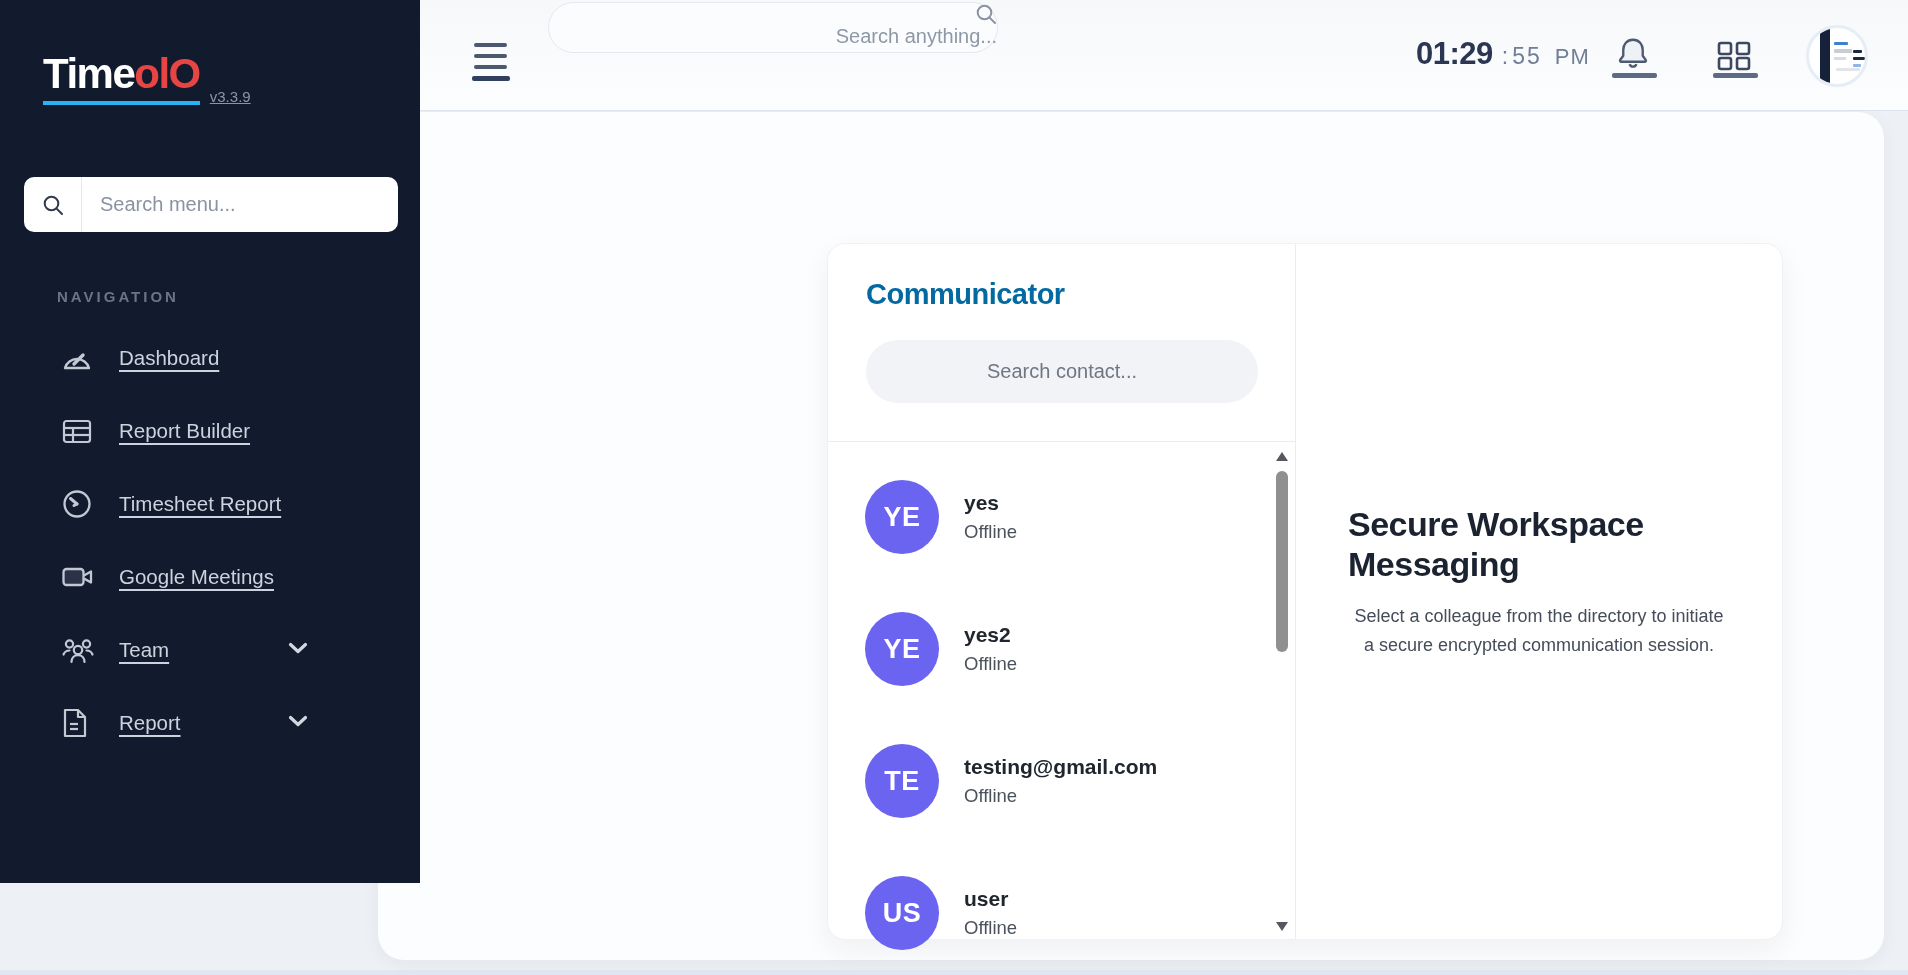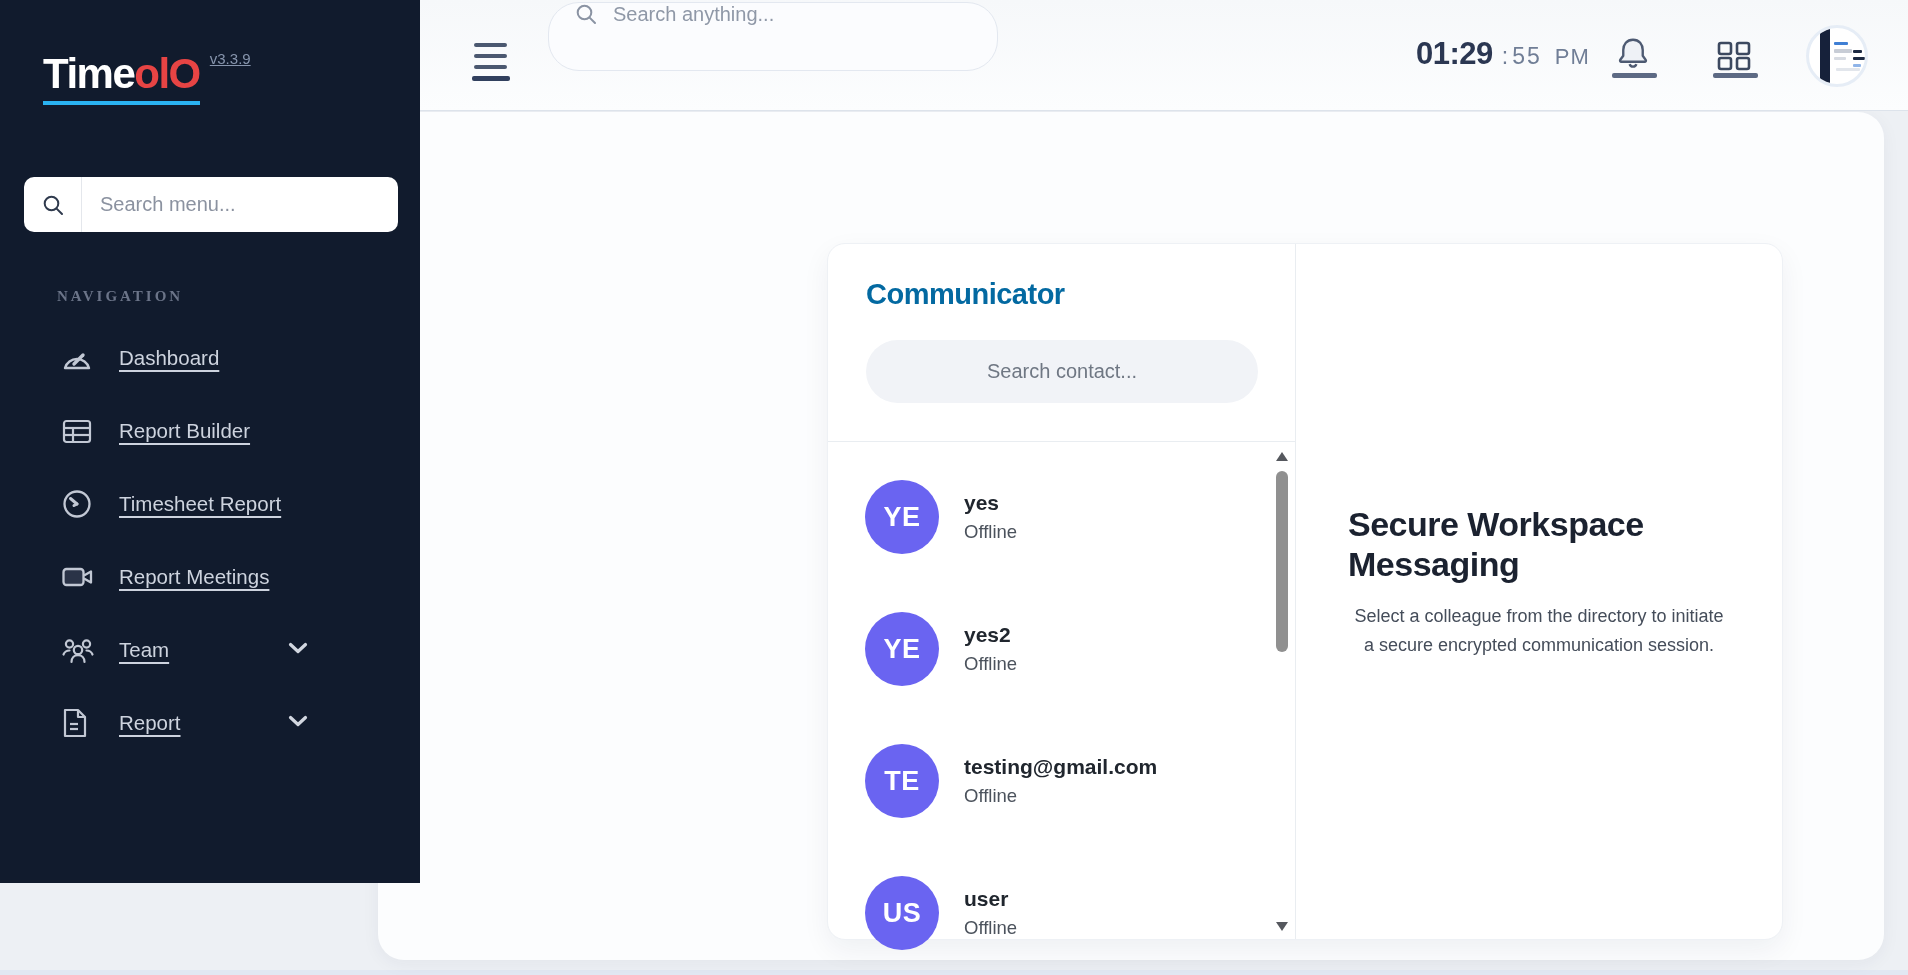--- a/index.html
+++ b/index.html
@@ -17,23 +17,23 @@
     border-bottom:1px solid #dde3eb; z-index:5;
   }
   .hamburger{ position:absolute; left:52px; top:43px; width:38px; height:36px; cursor:pointer; }
   .hamburger i{ position:absolute; left:2px; width:33px; height:4px; border-radius:2px; background:#4b5870; display:block; }
   .hamburger i:nth-child(1){ top:0; }
   .hamburger i:nth-child(2){ top:11px; }
   .hamburger i:nth-child(3){ top:22px; }
   .hamburger i:nth-child(4){ top:33px; left:0; width:38px; height:5px; background:#31405e; }
 
   .top-search{
-    position:absolute; left:128px; top:2px; width:450px; height:69px;
+    position:absolute; left:128px; top:2px; width:450px; height:51px;
     background:#fbfcfe; border:1.5px solid #e3e8f0; border-radius:31px;
-    display:flex; align-items:flex-start; padding-left:26px;
+    display:flex; align-items:flex-end; padding-left:26px;flex-direction:column;
   }
   .top-search .ph{ font-size:20px; color:#8f98a7; margin-left:16px; }
 
   .clock{ position:absolute; left:996px; top:36px; display:flex; align-items:baseline; }
   .clock .hm{ font-size:31px; font-weight:800; color:#2b3752; letter-spacing:-0.5px; }
   .clock .sep{ font-size:23px; color:#707e96; margin-left:9px; }
   .clock .ss{ font-size:23px; color:#707e96; margin-left:4px; letter-spacing:2px;}
   .clock .md{ font-size:22px; color:#707e96; margin-left:13px; letter-spacing:1px; }
 
   .icon-btn{ position:absolute; cursor:pointer; }
@@ -45,21 +45,21 @@
     overflow:hidden; cursor:pointer;
   }
   .avatar .strip{ position:absolute; left:11px; top:0; width:10px; height:100%; background:#16213a; }
   .avatar .m{ position:absolute; border-radius:1px; }
 
   
   .sidebar{
     position:absolute; left:0; top:0; width:420px; height:883px;
     background:#111b2d; z-index:10; color:#cbd1dc;
   }
-  .logo-row{ position:absolute; left:43px; top:50px; display:flex; align-items:flex-start; }
+  .logo-row{ position:absolute; left:43px; top:50px; display:flex; align-items:flex-end; }
   .logo{
     font-size:42px; font-weight:800; letter-spacing:-1.5px;
     border-bottom:4px solid #2ab3f2; padding-bottom:3px; cursor:pointer;
   }
   .logo .w{ color:#ffffff; } .logo .r{ color:#e74444; }
   .version{ font-size:15px; color:#8795ad; margin-left:10px; text-decoration:underline; cursor:pointer; }
 
   .side-search{
     position:absolute; left:24px; top:177px; width:374px; height:55px;
     background:#ffffff; border-radius:10px; display:flex; align-items:center; overflow:hidden;
@@ -70,21 +70,21 @@
   }
   .side-search input{
     border:0; outline:0; background:transparent; flex:1;
     font-size:20px; color:#333d4f; padding-left:18px;
     font-family:"Liberation Sans","DejaVu Sans",sans-serif;
   }
   .side-search input::placeholder{ color:#8b92a0; }
 
   .nav-label{
     position:absolute; left:57px; top:288px;
-    font-size:15px; font-weight:700; letter-spacing:3px; color:#6b7488;font-family:Liberation Serif, serif;
+    font-size:15px; font-weight:700; letter-spacing:3px; color:#6b7488;
   }
   .nav{ position:absolute; left:0; top:321px; width:420px; }
   .nav-item{
     position:relative; height:73px; display:flex; align-items:center;
     padding-left:61px; cursor:pointer;
   }
   .nav-item .nicon{ width:34px; height:34px; flex:none; display:flex; align-items:center; }
   .nav-item .nlabel{
     margin-left:24px; font-size:20.5px; color:#cdd3de;
     text-decoration:underline; text-underline-offset:5px; text-decoration-thickness:1.5px;
@@ -251,21 +251,21 @@
       <span class="nlabel">Timesheet Report</span>
     </div>
 
     <div class="nav-item">
       <span class="nicon">
         <svg width="34" height="28" viewBox="0 0 34 28" fill="none" stroke="#c2c8d4" stroke-width="2.3" stroke-linejoin="round">
           <rect x="2.5" y="6" width="20" height="16" rx="3" fill="#2a3347"></rect>
           <path d="M23 12.5 L30 8.5 V19.5 L23 15.5"></path>
         </svg>
         </span>
-      <span class="nlabel">Report Meetings</span>
+      <span class="nlabel">Google Meetings</span>
     </div>
 
 
     <div class="nav-item">
       <span class="nicon">
         <svg width="34" height="30" viewBox="0 0 34 30" fill="none" stroke="#c2c8d4" stroke-width="2.2" stroke-linecap="round">
           <circle cx="8.5" cy="9" r="3.6"></circle>
           <circle cx="25.5" cy="9" r="3.6"></circle>
           <circle cx="17" cy="15" r="4.2"></circle>
           <path d="M10.5 27c0-4 2.8-6.8 6.5-6.8s6.5 2.8 6.5 6.8"></path>

